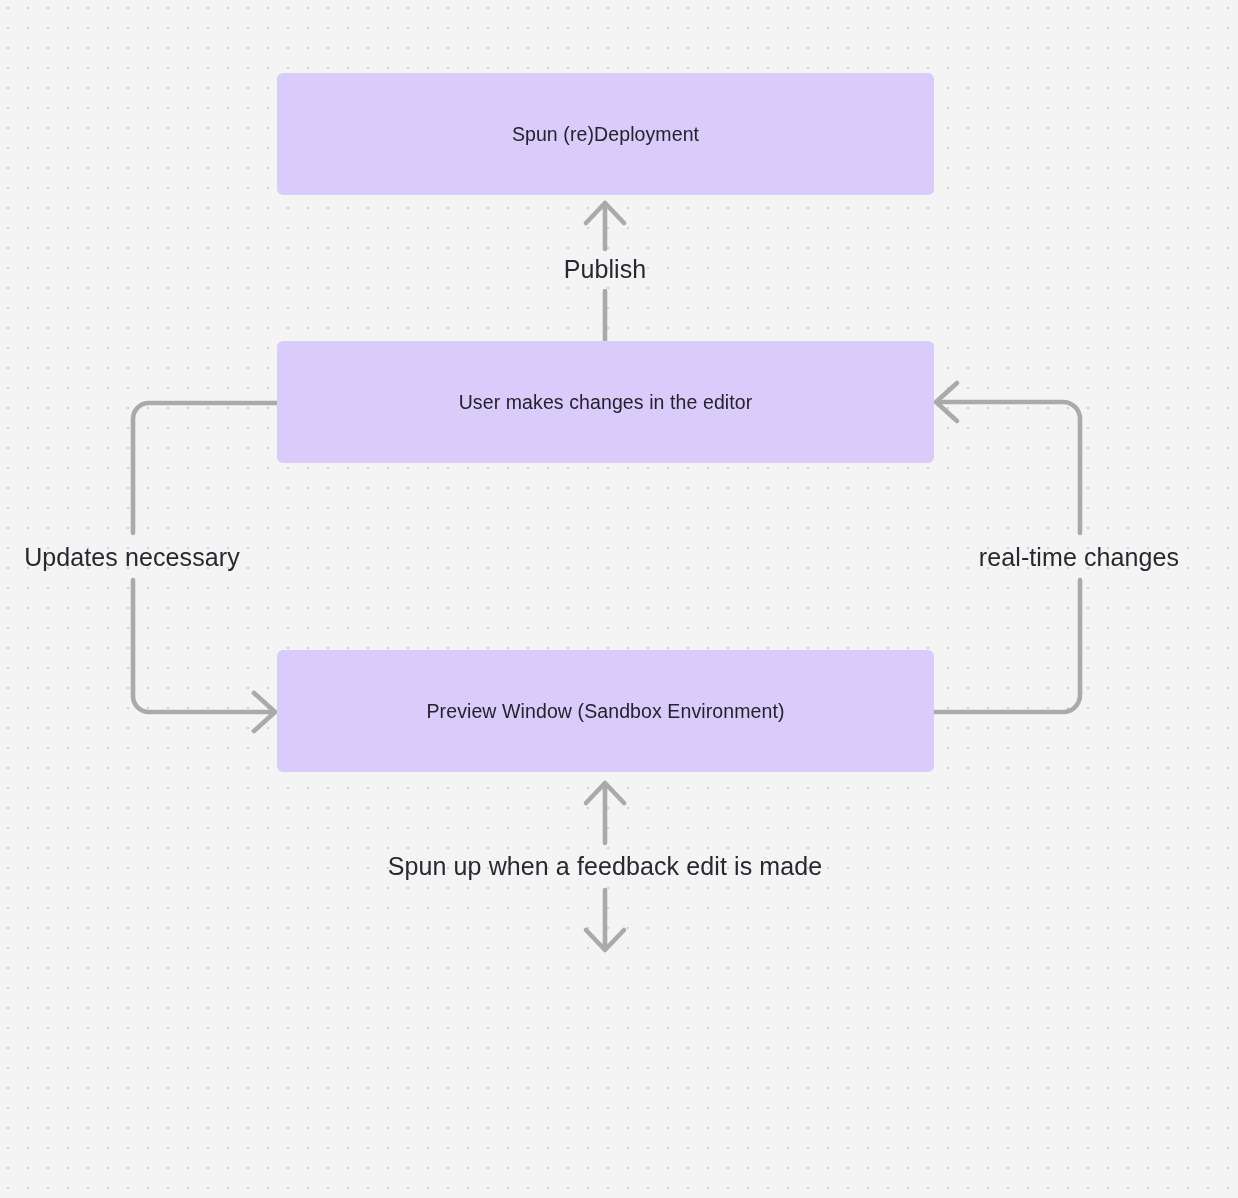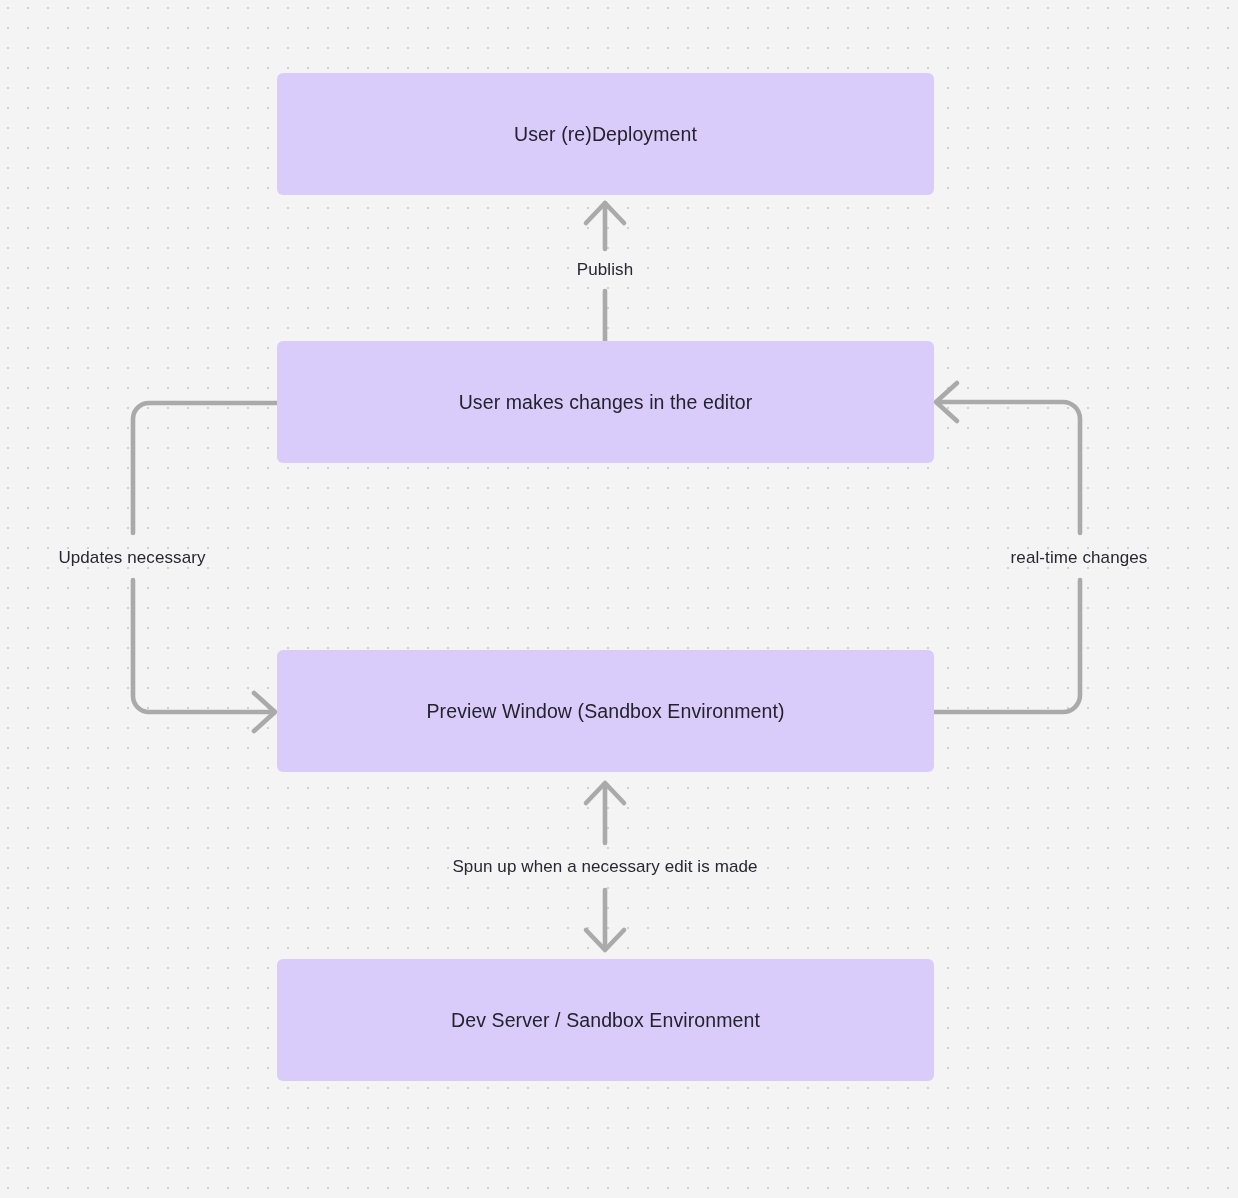--- a/index.html
+++ b/index.html
@@ -41,21 +41,21 @@
   .node-label {
     font-size: 19.5px;
     color: #24222b;
     letter-spacing: 0.1px;
     text-align: center;
     line-height: 1.25;
     white-space: nowrap;
   }
   .edge-label {
     position: absolute;
-    font-size: 17px;
+    font-size: 25px;
     color: #29272f;
     letter-spacing: 0.1px;
     white-space: nowrap;
     line-height: 1;
     transform: translate(-50%, -50%);
     text-align: center;
   }
 </style>
 </head>
 <body>
@@ -84,36 +84,33 @@
 
     <g>
       <line x1="605" y1="843" x2="605" y2="784" stroke="#aaaaaa" stroke-width="4.6" stroke-linecap="round"></line>
       <polyline points="586,803 605,783 624,803" fill="none" stroke="#aaaaaa" stroke-width="4.6" stroke-linecap="round" stroke-linejoin="round"></polyline>
       <line x1="605" y1="890" x2="605" y2="949" stroke="#aaaaaa" stroke-width="4.6" stroke-linecap="round"></line>
       <polyline points="586,930 605,950 624,930" fill="none" stroke="#aaaaaa" stroke-width="4.6" stroke-linecap="round" stroke-linejoin="round"></polyline>
     </g>
   </svg>
 
   <div class="node" style="left:277px; top:73px; width:657px; height:122px;">
-    <span class="node-label">User (re)Deployment</span>
+    <span class="node-label">Spun (re)Deployment</span>
   </div>
 
   <div class="node" style="left:277px; top:341px; width:657px; height:122px;">
     <span class="node-label">User makes changes in the editor</span>
   </div>
 
   <div class="node" style="left:277px; top:650px; width:657px; height:122px;">
     <span class="node-label">Preview Window (Sandbox Environment)</span>
   </div>
 
-  <div class="node" style="left:277px; top:959px; width:657px; height:122px;">
-    <span class="node-label">Dev Server / Sandbox Environment</span>
-  </div>
 
   <div class="edge-label" style="left:605px; top:269px;">Publish</div>
 
   <div class="edge-label" style="left:132px; top:557px;">Updates necessary</div>
 
   <div class="edge-label" style="left:1079px; top:557px;">real-time changes</div>
 
-  <div class="edge-label" style="left:605px; top:866px;">Spun up when a necessary edit is made</div>
+  <div class="edge-label" style="left:605px; top:866px;">Spun up when a feedback edit is made</div>
 
 </div>
 
 </body></html>

